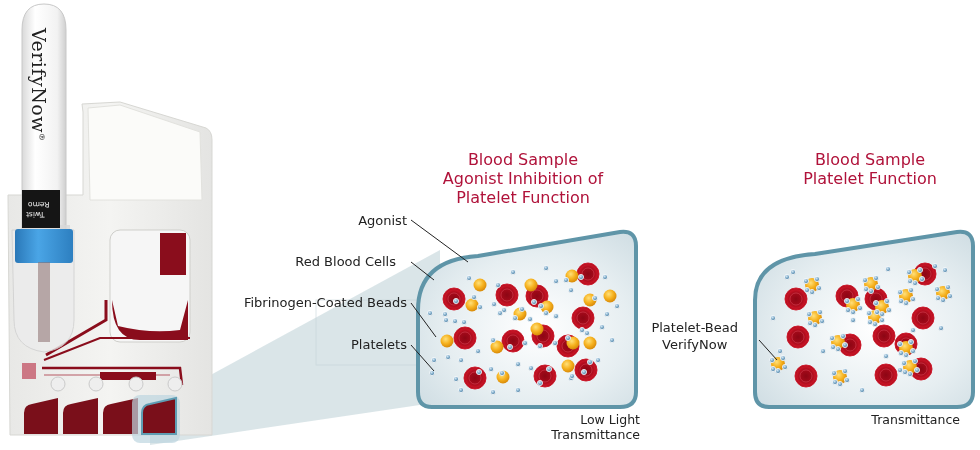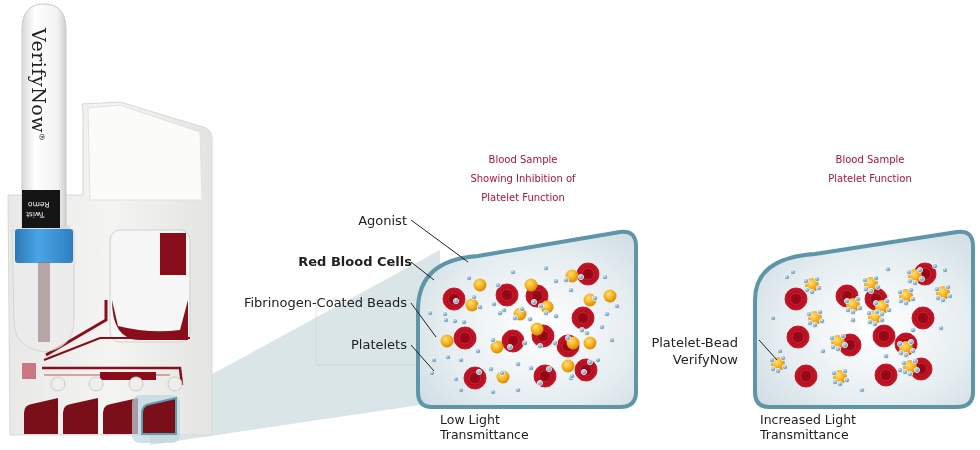--- a/index.html
+++ b/index.html
@@ -1,25 +1,25 @@
 <!DOCTYPE html>
 <html><head>
 <meta charset="utf-8">
 <style>
   html, body { margin:0; padding:0; background:#ffffff; }
   body { width:980px; height:450px; position:relative; overflow:hidden;
          font-family:"DejaVu Sans", sans-serif; }
   #stage { position:absolute; left:0; top:0; width:980px; height:450px; }
   .title { position:absolute; text-align:center; color:#b0123a;
-           font-size:10px; line-height:19px; font-family:"DejaVu Sans", sans-serif; }
+           font-size:16px; line-height:19px; font-family:"DejaVu Sans", sans-serif; }
   .title div { white-space:nowrap; }
   .lbl { position:absolute; color:#222; font-size:13px; line-height:17px; white-space:nowrap;
          font-family:"DejaVu Sans", sans-serif; }
-  .lbl.r { text-align:right; }
-  .cap { position:absolute; color:#222; font-size:12.5px; line-height:15px; text-align:left;
+  .lbl.r { text-align:center; }
+  .cap { position:absolute; color:#222; font-size:12.5px; line-height:15px; text-align:right;
          font-family:"DejaVu Sans", sans-serif; }
   .cap div { white-space:nowrap; }
   .tube-text { position:absolute; left:50px; top:28px; transform-origin:0 0; transform:rotate(90deg);
                font-family:"DejaVu Serif", serif; font-size:19px; color:#222; white-space:nowrap; letter-spacing:0.5px;}
   .tube-text sup { font-size:8px; }
   .tube-band { position:absolute; left:22px; top:190px; width:38px; height:38px; background:#151515; }
   .tube-band span { position:absolute; color:#eee; font-size:7.5px; line-height:9px;
                     transform:rotate(180deg); white-space:nowrap; font-family:"DejaVu Sans", sans-serif;}
 </style>
 </head>
@@ -348,41 +348,40 @@
     <span>VerifyNow</span><sup>®</sup>
   </div>
   <div class="tube-band">
     <span style="left:6px; top:10px;">Remo</span>
     <span style="left:4px; top:20px;">Twist</span>
   </div>
 
   
   <div class="title" style="left:418px; top:150px; width:210px;">
     <div>Blood Sample</div>
-    <div>Showing Inhibition of</div>
+    <div>Agonist Inhibition of</div>
     <div>Platelet Function</div>
   </div>
   <div class="title" style="left:770px; top:150px; width:200px;">
     <div>Blood Sample</div>
     <div>Platelet Function</div>
   </div>
 
   
   <div class="lbl r" style="right:573px; top:212px;">Agonist</div>
-  <div class="lbl r" style="right:568px; top:253px;font-weight:bold;">Red Blood Cells</div>
+  <div class="lbl r" style="right:584px; top:253px;">Red Blood Cells</div>
   <div class="lbl r" style="right:573px; top:294px;margin-left:16px;">Fibrinogen-Coated Beads</div>
   <div class="lbl r" style="right:573px; top:336px;">Platelets</div>
 
-  <div class="lbl r" style="right:242px; top:319px;margin-top:15px;">
+  <div class="lbl r" style="right:242px; top:319px;">
     <div>Platelet-Bead</div>
     <div>VerifyNow</div>
   </div>
 
   
   <div class="cap" style="left:440px; top:412px; width:200px;">
     <div>Low Light</div>
     <div>Transmittance</div>
   </div>
   <div class="cap" style="left:760px; top:412px; width:200px;">
-    <div>Increased Light</div>
     <div>Transmittance</div>
   </div>
 </div>
 
 </body></html>

